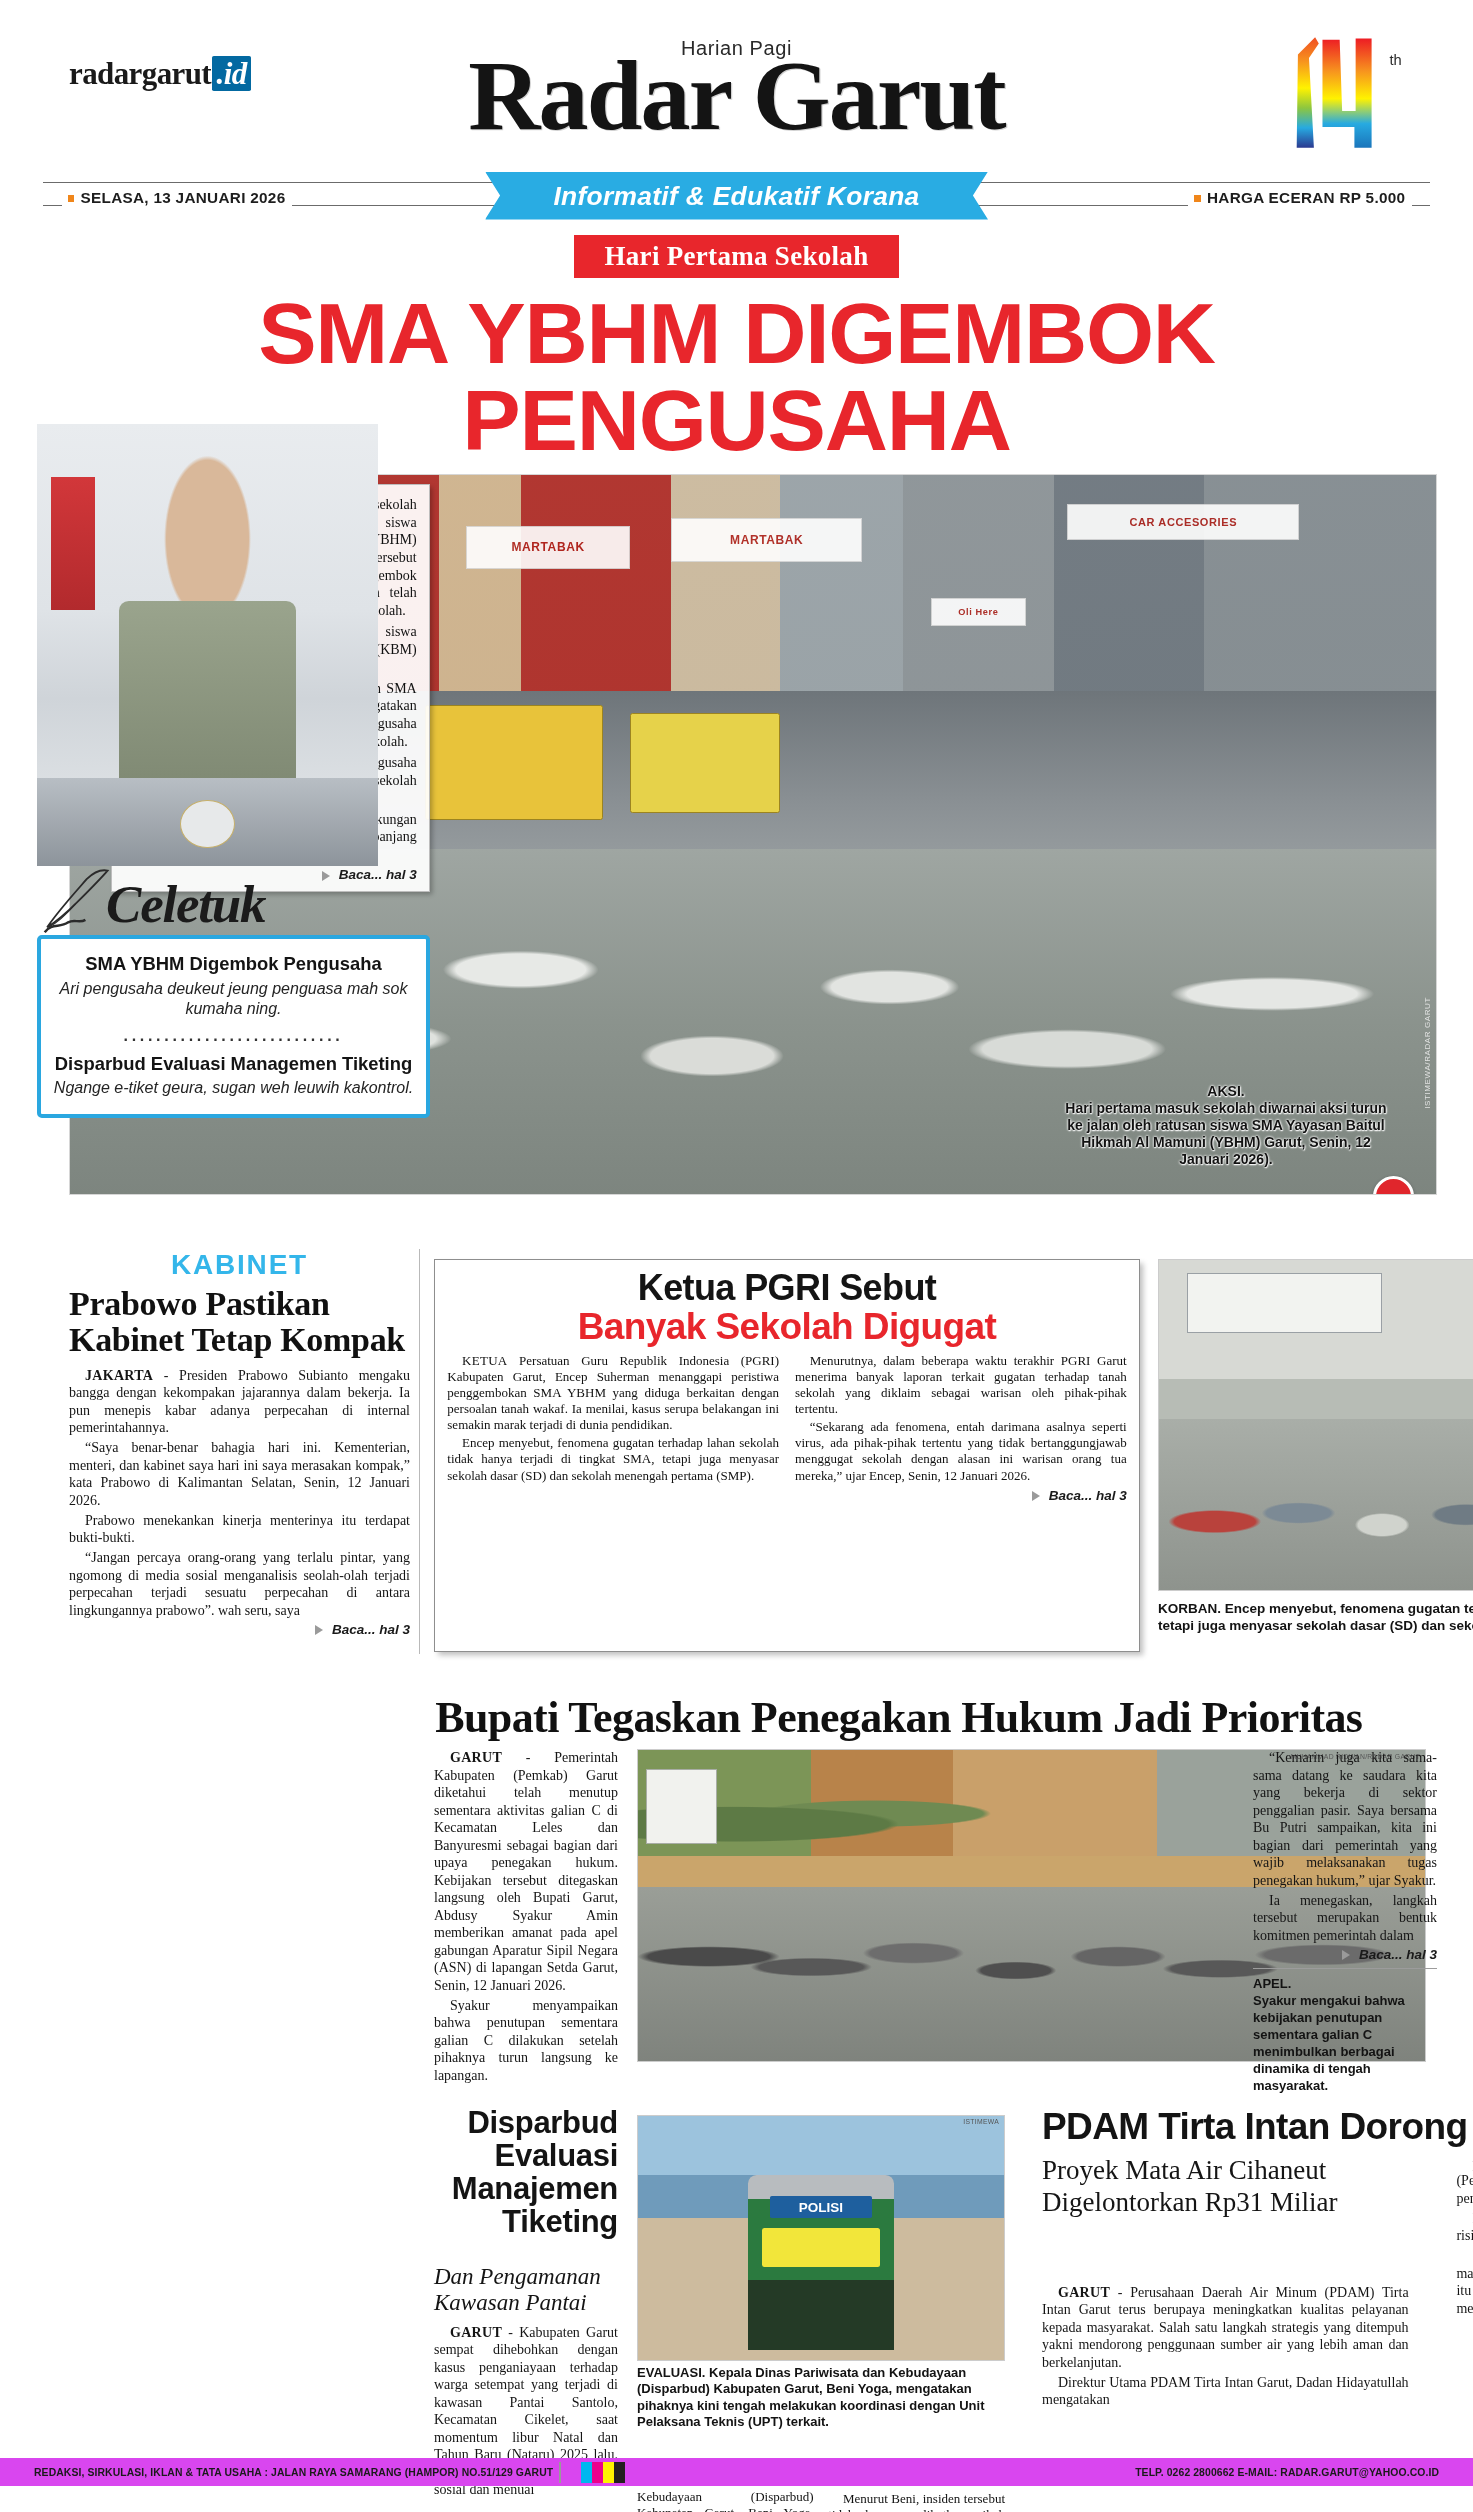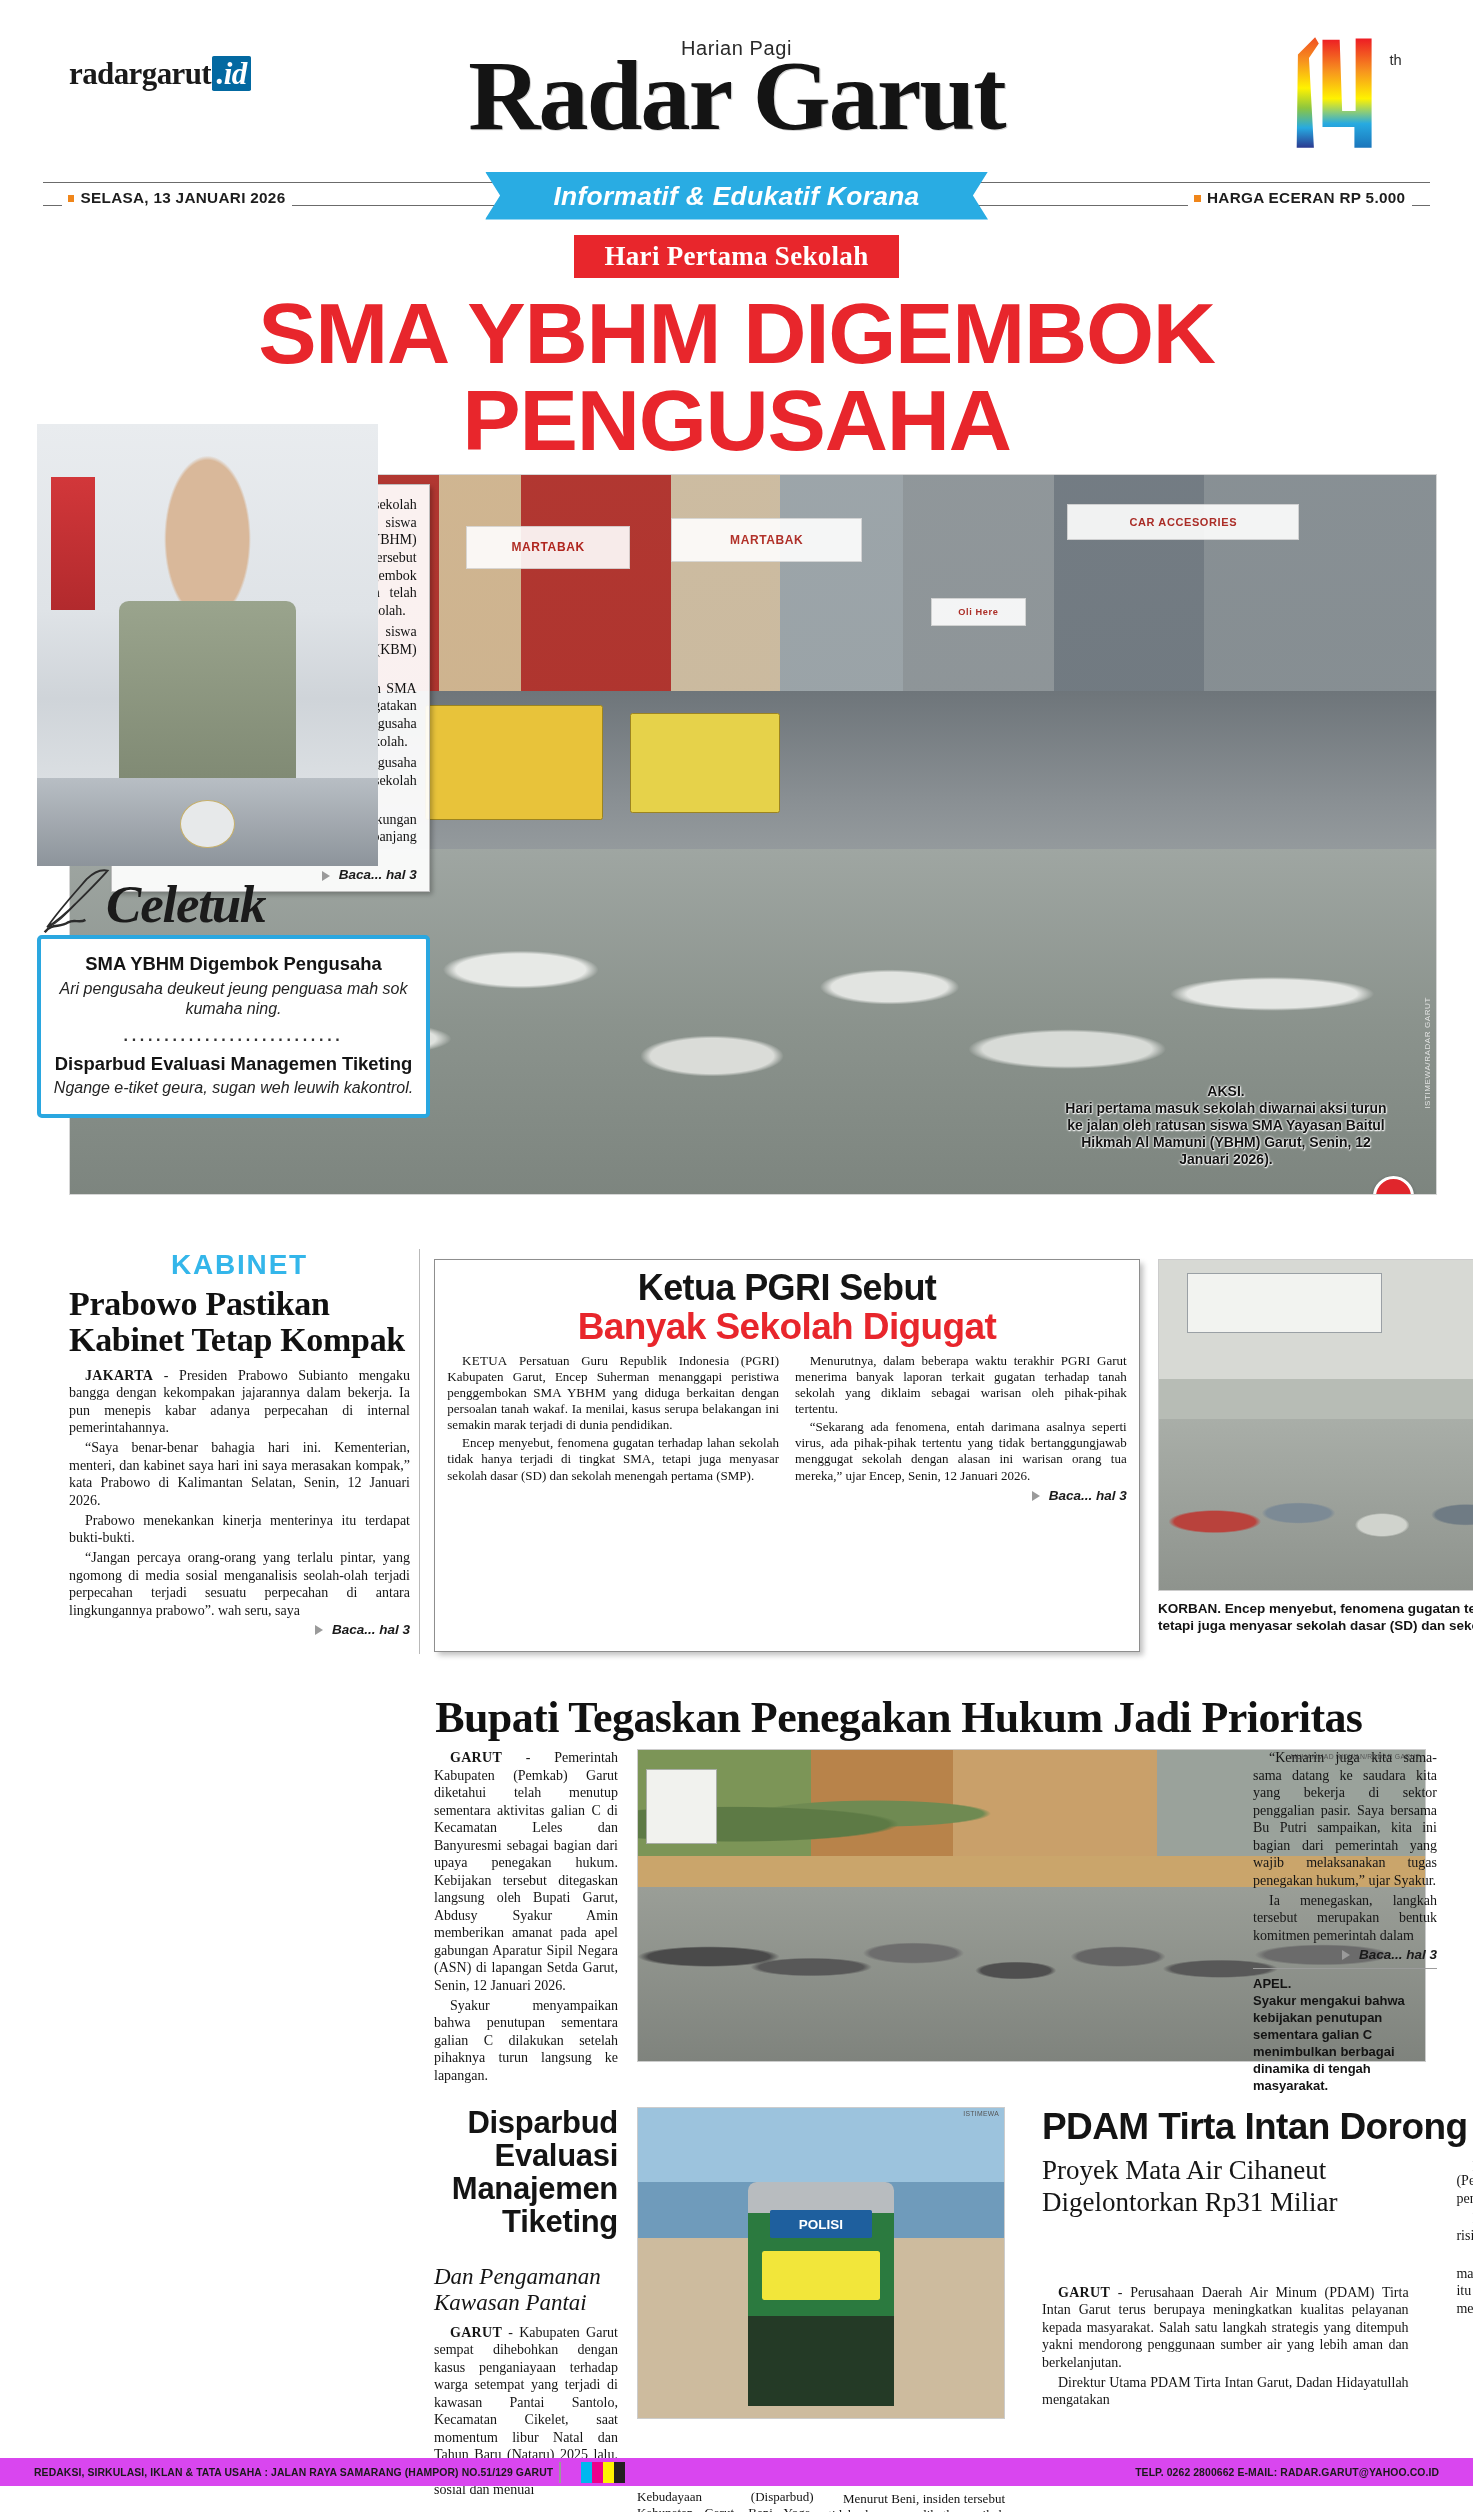--- a/index.html
+++ b/index.html
@@ -378,21 +378,21 @@
     font-weight:bold; font-size:31px; line-height:1.06; color:#141414;
     letter-spacing:-0.3px;
   }
   .disp-sub {
     text-align:left; font-family:"Liberation Serif", serif;
     font-size:23px; line-height:1.1; color:#141414; margin-top:26px;
     margin-bottom:8.6px;
     font-style:italic;
   }
   .pantai-photo {
-    position:absolute; left:203px; top:0; width:368px; height:312px;
+    position:absolute; left:203px; top:8px; width:368px; height:246px;
     overflow:hidden; border:0.6px solid #ccc;
     background:linear-gradient(180deg,#9cc3dd 0 24%, #6f9bbb 24% 42%, #cdbb9e 42% 100%);
   }
   .pt-police {
     position:absolute; left:30%; top:24%; width:40%; height:72%;
     background:linear-gradient(180deg,#b8bcbf 0 14%, #2b7a3f 14% 60%, #243a26 60% 100%);
     border-radius:8.6px 8.6px 0 0;
   }
   .pt-vest {
     position:absolute; left:34%; top:46%; width:32%; height:16%;
@@ -637,20 +637,24 @@
       </div>
     </div>
 
     <div class="pantai-photo">
       <div class="pt-police"></div>
       <div class="pt-word">POLISI</div>
       <div class="pt-vest"></div>
       <div class="photo-credit">ISTIMEWA</div>
     </div>
 
+    <div class="evaluasi-caption">
+      <span>EVALUASI.</span>
+      <span>Kepala Dinas Pariwisata dan Kebudayaan (Disparbud) Kabupaten Garut, Beni Yoga, mengatakan pihaknya kini tengah melakukan koordinasi dengan Unit Pelaksana Teknis (UPT) terkait.</span>
+    </div>
 
     <div class="disp-cont">
       <div class="two-col">
         <p>Menanggapi hal itu, Kepala Dinas Pariwisata dan Kebudayaan (Disparbud) Kabupaten Garut, Beni Yoga, mengatakan pihaknya kini tengah melakukan koordinasi (UPT) terkait.</p>
         <p>Menurut Beni, insiden tersebut tidak hanya melibatkan pihak internal UPT, tetapi juga pihak eksternal.</p>
       </div>
 
     </div>
 
     <div class="pdam-col">

